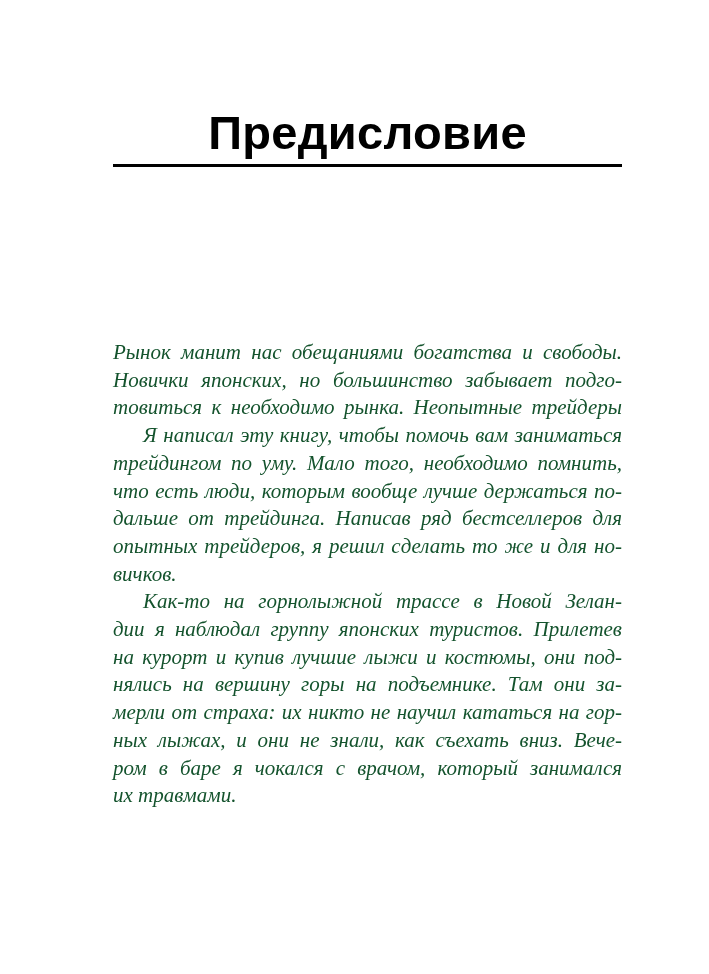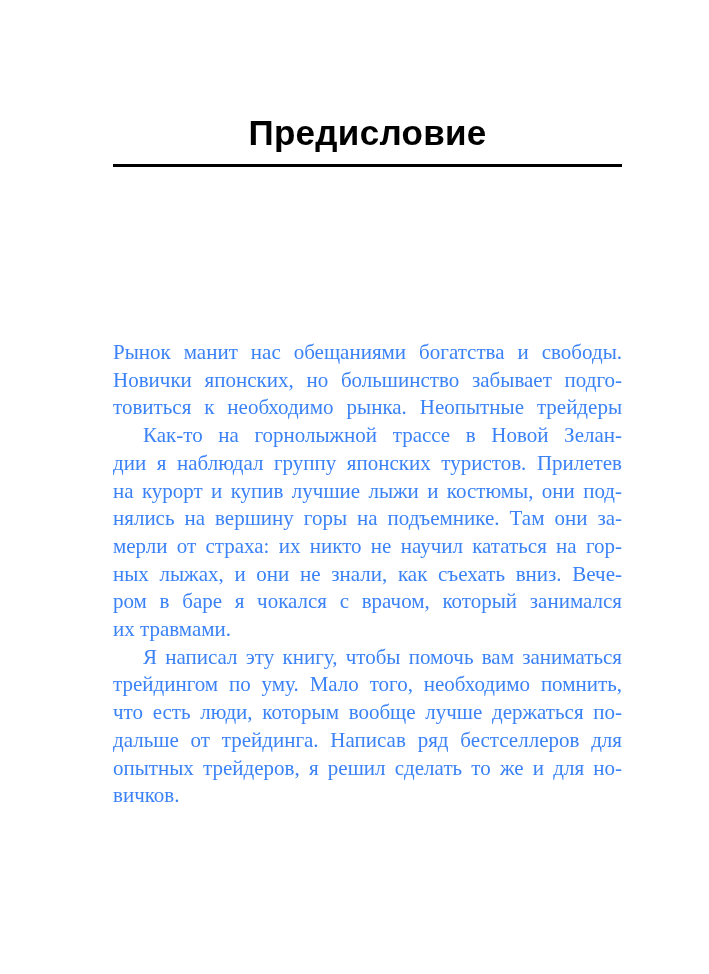--- a/index.html
+++ b/index.html
@@ -19,21 +19,21 @@
     left: 113px;
     top: 0;
     width: 509px;
   }
   .title {
     margin: 12px;
     margin-top: 114px;
     text-align: center;
     font-family: "Liberation Sans", sans-serif;
     font-weight: bold;
-    font-size: 35px;
+    font-size: 47px;
     line-height: 38px;
     color: #000000;
     letter-spacing: 0.3px;
   }
   .rule {
     height: 3px;
     background: #000000;
     margin-top: 9px;
   }
   .body-text {
@@ -56,39 +56,39 @@
     text-indent: 30px;
   }
 </style>
 </head>
 <body>
 
 <div class="page" style="background: rgb(255, 255, 255);">
   <div class="content">
     <h1 class="title" style="color: rgb(0, 0, 0);">Предисловие</h1>
     <div class="rule" style="background: rgb(0, 0, 0);"></div>
-    <div class="body-text" id="body-text" style="color: #3b82f6;">
+    <div class="body-text" id="body-text" style="color: #14532d; font-style: italic;">
         <div class="para">
           <div class="line">Рынок манит нас обещаниями богатства и свободы.</div>
           <div class="line">Новички японских, но большинство забывает подго-</div>
           <div class="line">товиться к необходимо рынка. Неопытные трейдеры</div>
+        </div>
+        <div class="para">
+          <div class="line first-indent">Я написал эту книгу, чтобы помочь вам заниматься</div>
+          <div class="line">трейдингом по уму. Мало того, необходимо помнить,</div>
+          <div class="line">что есть люди, которым вообще лучше держаться по-</div>
+          <div class="line">дальше от трейдинга. Написав ряд бестселлеров для</div>
+          <div class="line">опытных трейдеров, я решил сделать то же и для но-</div>
+          <div class="line last">вичков.</div>
         </div>
         <div class="para">
           <div class="line first-indent">Как-то на горнолыжной трассе в Новой Зелан-</div>
           <div class="line">дии я наблюдал группу японских туристов. Прилетев</div>
           <div class="line">на курорт и купив лучшие лыжи и костюмы, они под-</div>
           <div class="line">нялись на вершину горы на подъемнике. Там они за-</div>
           <div class="line">мерли от страха: их никто не научил кататься на гор-</div>
           <div class="line">ных лыжах, и они не знали, как съехать вниз. Вече-</div>
           <div class="line">ром в баре я чокался с врачом, который занимался</div>
           <div class="line last">их травмами.</div>
         </div>
-        <div class="para">
-          <div class="line first-indent">Я написал эту книгу, чтобы помочь вам заниматься</div>
-          <div class="line">трейдингом по уму. Мало того, необходимо помнить,</div>
-          <div class="line">что есть люди, которым вообще лучше держаться по-</div>
-          <div class="line">дальше от трейдинга. Написав ряд бестселлеров для</div>
-          <div class="line">опытных трейдеров, я решил сделать то же и для но-</div>
-          <div class="line last">вичков.</div>
-        </div>
       </div>
   </div>
 </div>
 
 </body></html>

